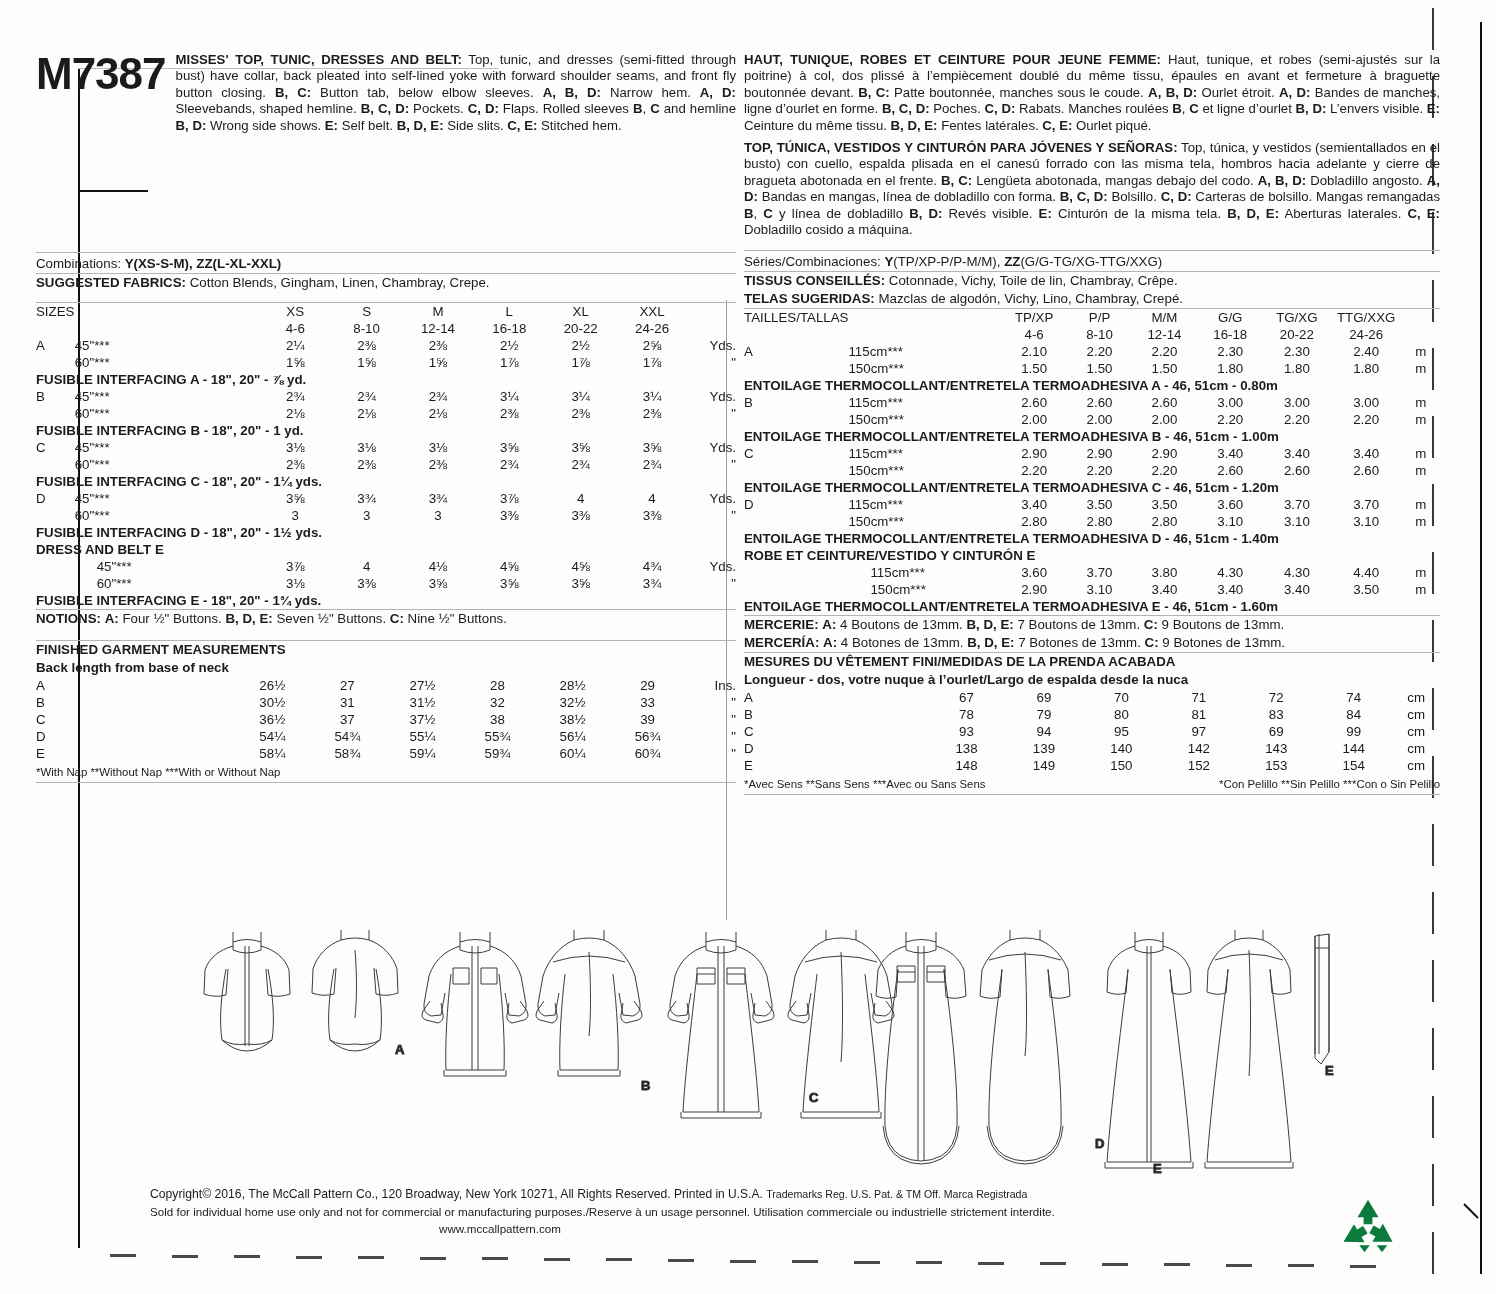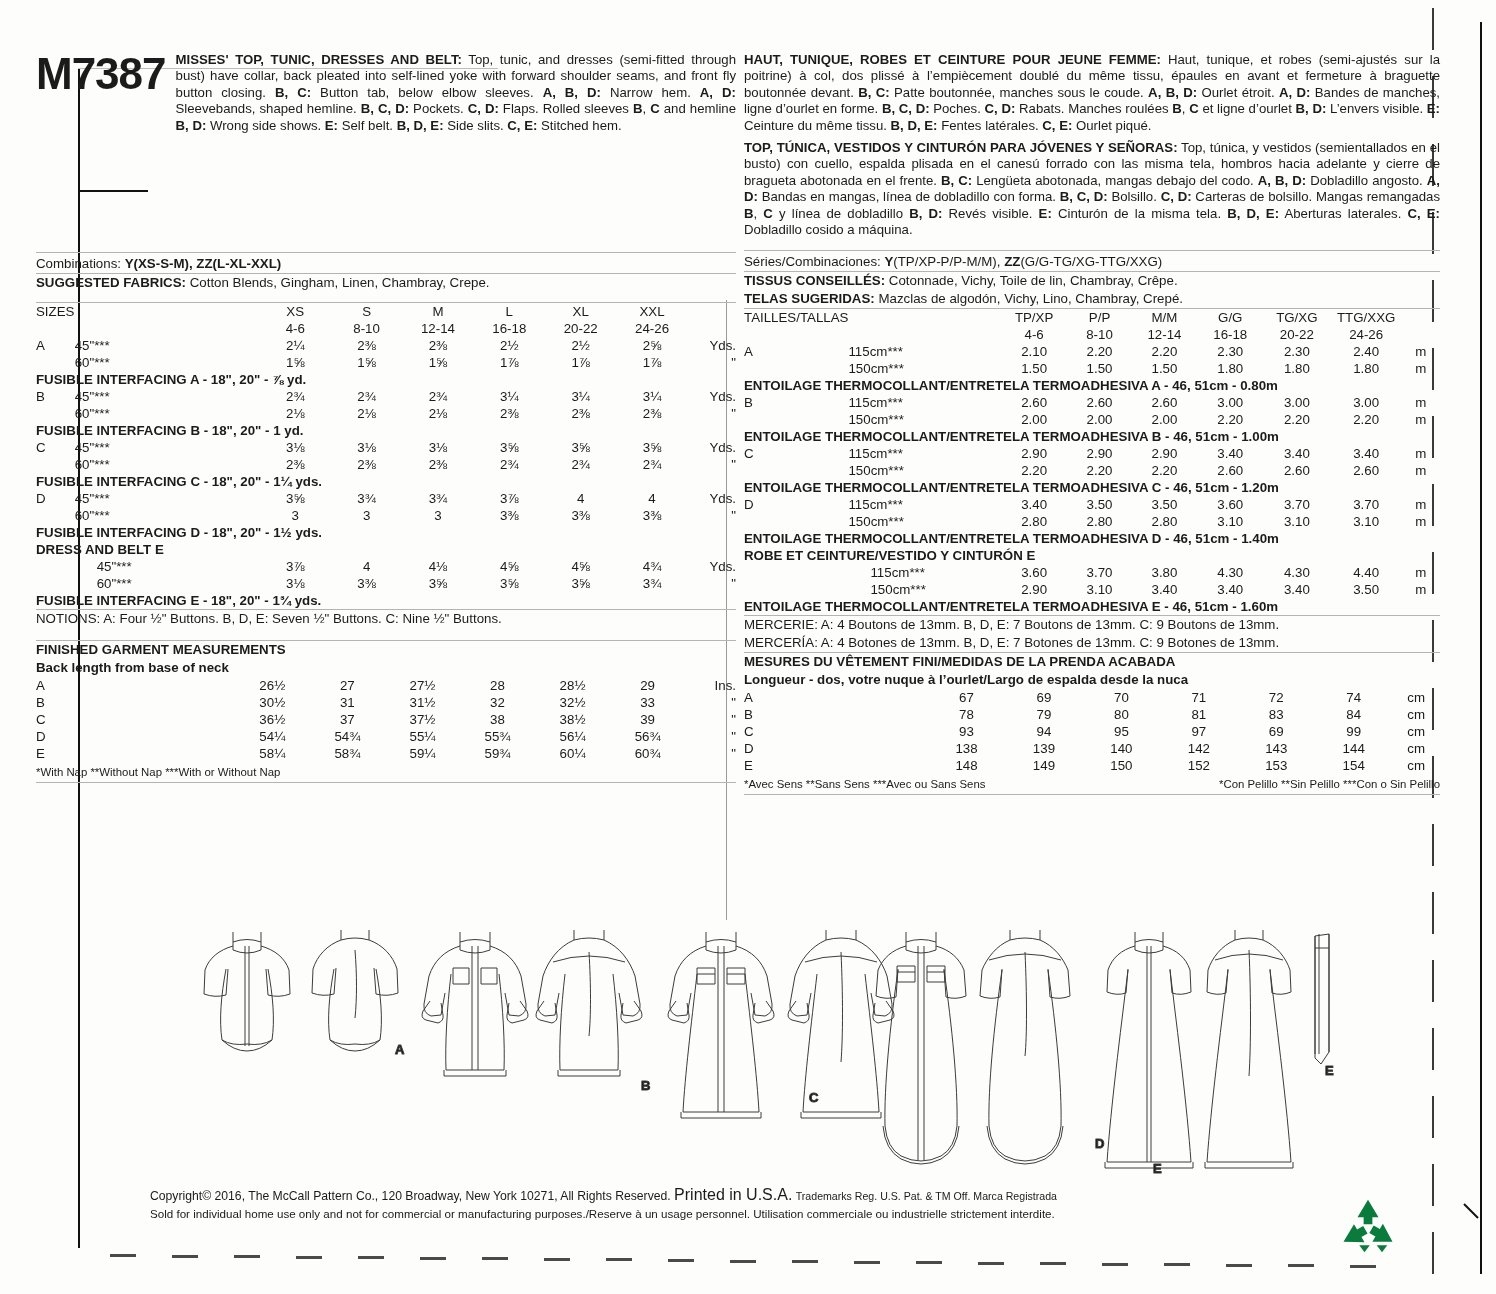--- a/index.html
+++ b/index.html
@@ -48,41 +48,41 @@
   .fab{font-size:13.3px;line-height:18px;}
 
   table.yard{border-collapse:collapse;width:100%;font-size:13.3px;}
   table.yard td{padding:0;line-height:17px;white-space:nowrap;vertical-align:bottom;}
   td.c-var{width:26px;font-weight:bold;text-align:left;}
   td.c-w{width:162px;text-align:left;}
   td.c-n{width:71px;text-align:center;}
   td.c-u{width:48px;text-align:right;}
   .hdr-sz td{font-weight:normal;}
   .notions{font-size:13.3px;line-height:18px;}
-  .notions b{font-weight:normal;}
+  .notions b{font-weight:bold;}
   .fgm-title{font-size:13.3px;font-weight:bold;line-height:18px;}
   .napnote{font-size:11.4px;line-height:15px;}
   .napnote.right{text-align:right;}
   .napwrap{display:flex;justify-content:space-between;}
 
   
   td.m-var{width:26px;font-weight:bold;}
   td.m-w{width:152px;}
   td.m-n{width:75px;text-align:center;}
   td.m-u{width:46px;text-align:center;}
 
   
   .art{position:absolute;left:95px;top:930px;width:1310px;height:250px;}
   .art svg{display:block;}
   .artlabel{font-size:13px;font-weight:bold;}
 
   
   .footer{position:absolute;left:150px;top:1186px;width:1200px;}
   .f1{font-size:12.2px;line-height:17px;white-space:nowrap;}
-  .f1 .big{font-size:16px;text-align:center;}
+  .f1 .big{font-size:12px;text-align:center;}
   .f1 .small{font-size:10.6px;}
   .f2{font-size:11.6px;line-height:17px;white-space:nowrap;}
   .f3{font-size:11.6px;line-height:17px;text-align:center;width:700px;}
   .recycle{position:absolute;left:1340px;top:1198px;width:56px;height:56px;}
 </style>
 </head>
 <body>
 
 <div class="page">
 
@@ -819,20 +819,21 @@
     </svg>
   </div>
 
   <div class="footer">
     <div class="f1">
       <span>Copyright© 2016,  The McCall Pattern Co., 120 Broadway, New York 10271, All Rights Reserved.</span>
       <span class="big">Printed in U.S.A.</span>
       <span class="small">Trademarks Reg. U.S. Pat. &amp; TM Off. Marca Registrada</span>
     </div>
     <div class="f2">Sold for individual home use only and not for commercial or manufacturing purposes./Reserve à un usage personnel. Utilisation commerciale ou industrielle strictement interdite.</div>
+    <div class="f3">www.mccallpattern.com</div>
   </div>
 
   <svg class="recycle" viewBox="0 0 64 64">
     <g fill="#0a7a3d">
       <path d="M32 2 L44 22 L37 22 L37 30 L27 30 L27 22 L20 22 Z"></path>
       <path d="M4 50 L16 30 L19.5 36 L26.5 32 L31.5 40.6 L24.5 44.6 L28 50.6 Z"></path>
       <path d="M60 50 L37 50 L40.5 44 L33.5 40 L38.5 31.4 L45.5 35.4 L49 29.4 Z"></path>
       <path d="M22 54 L34 54 L28 62 Z"></path>
       <path d="M42 54 L54 54 L48 62 Z"></path>
     </g>

